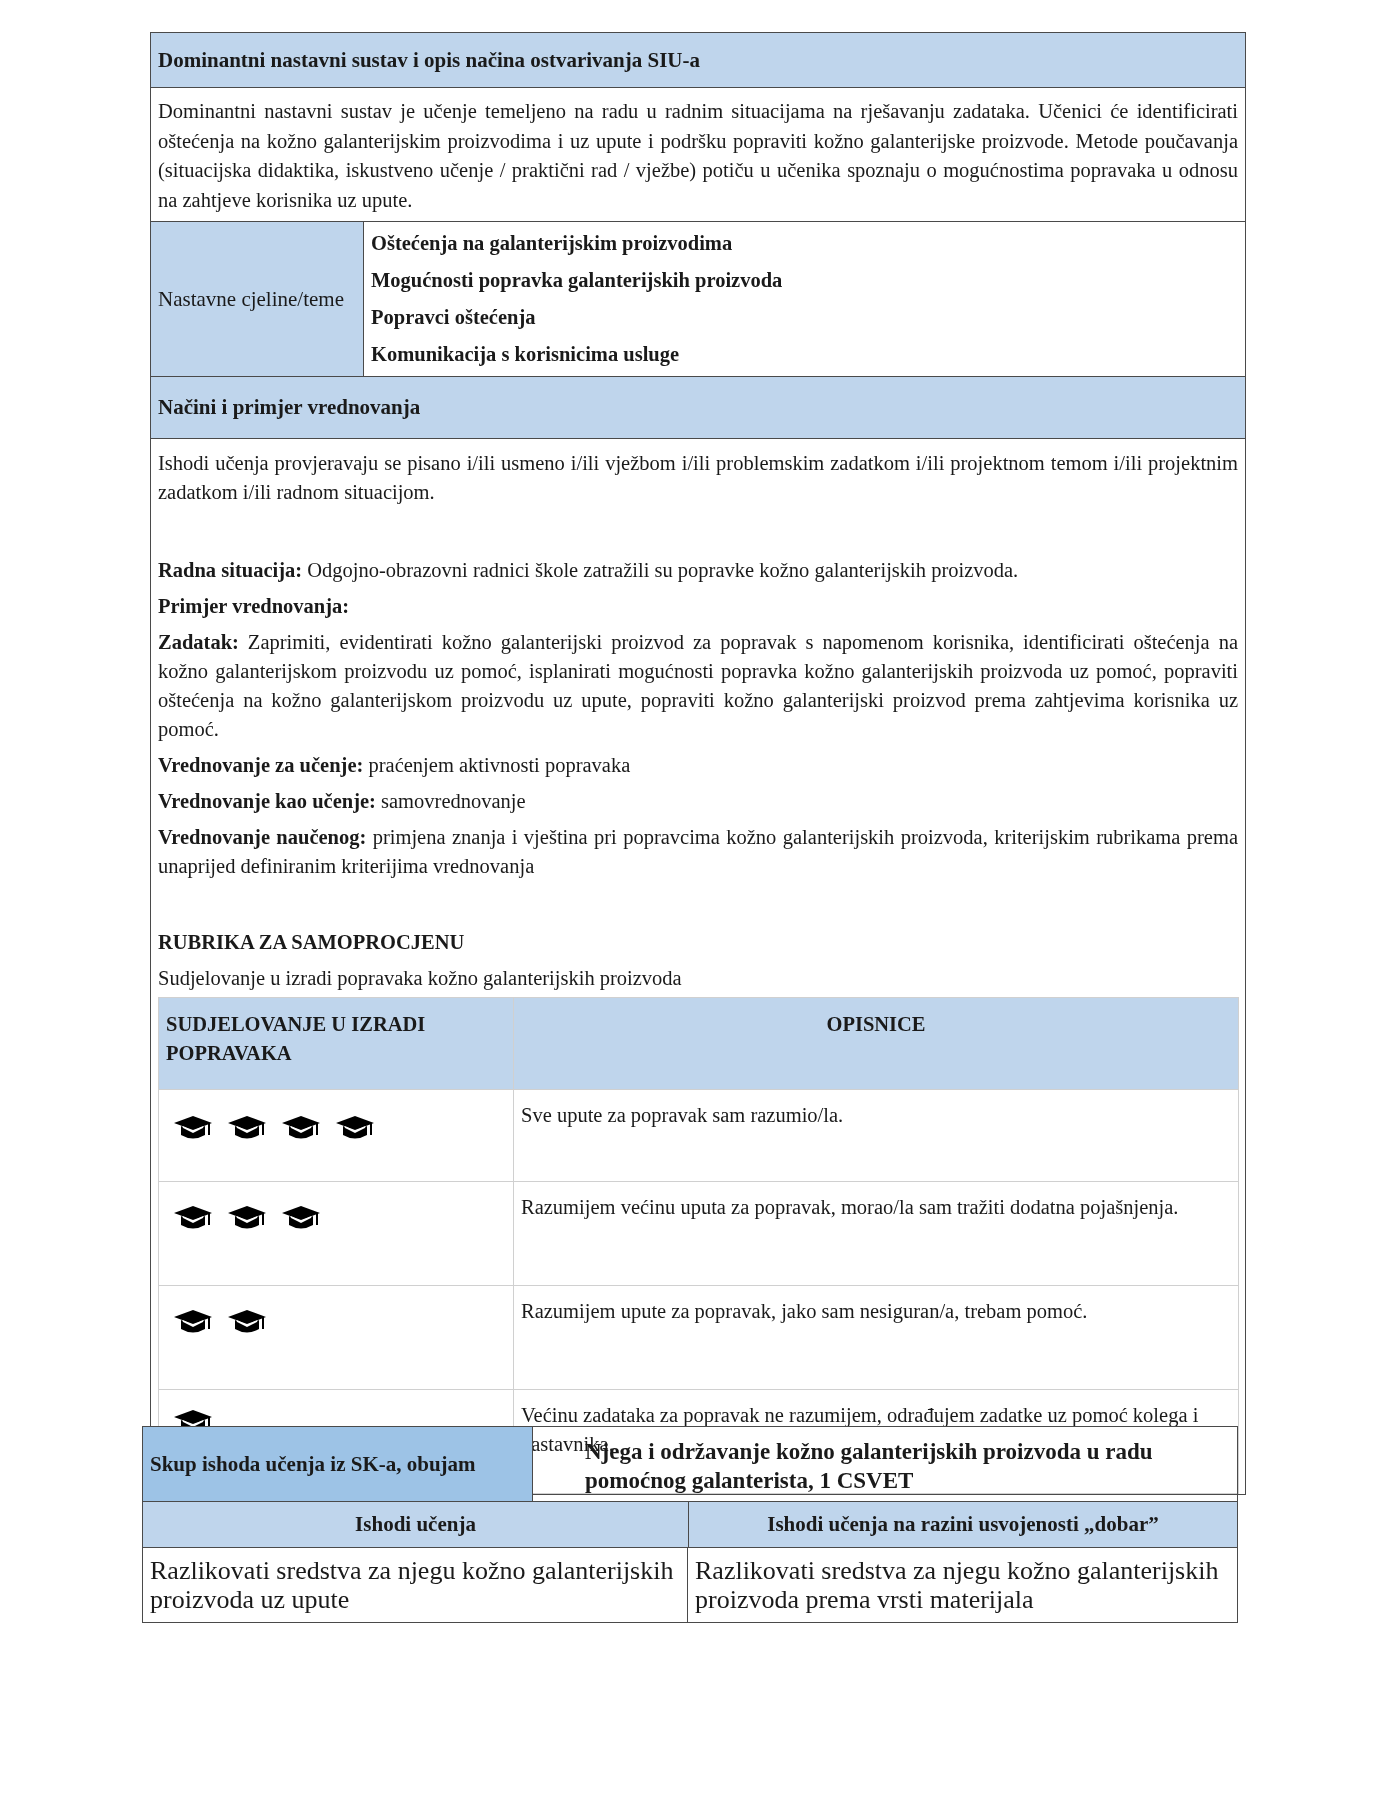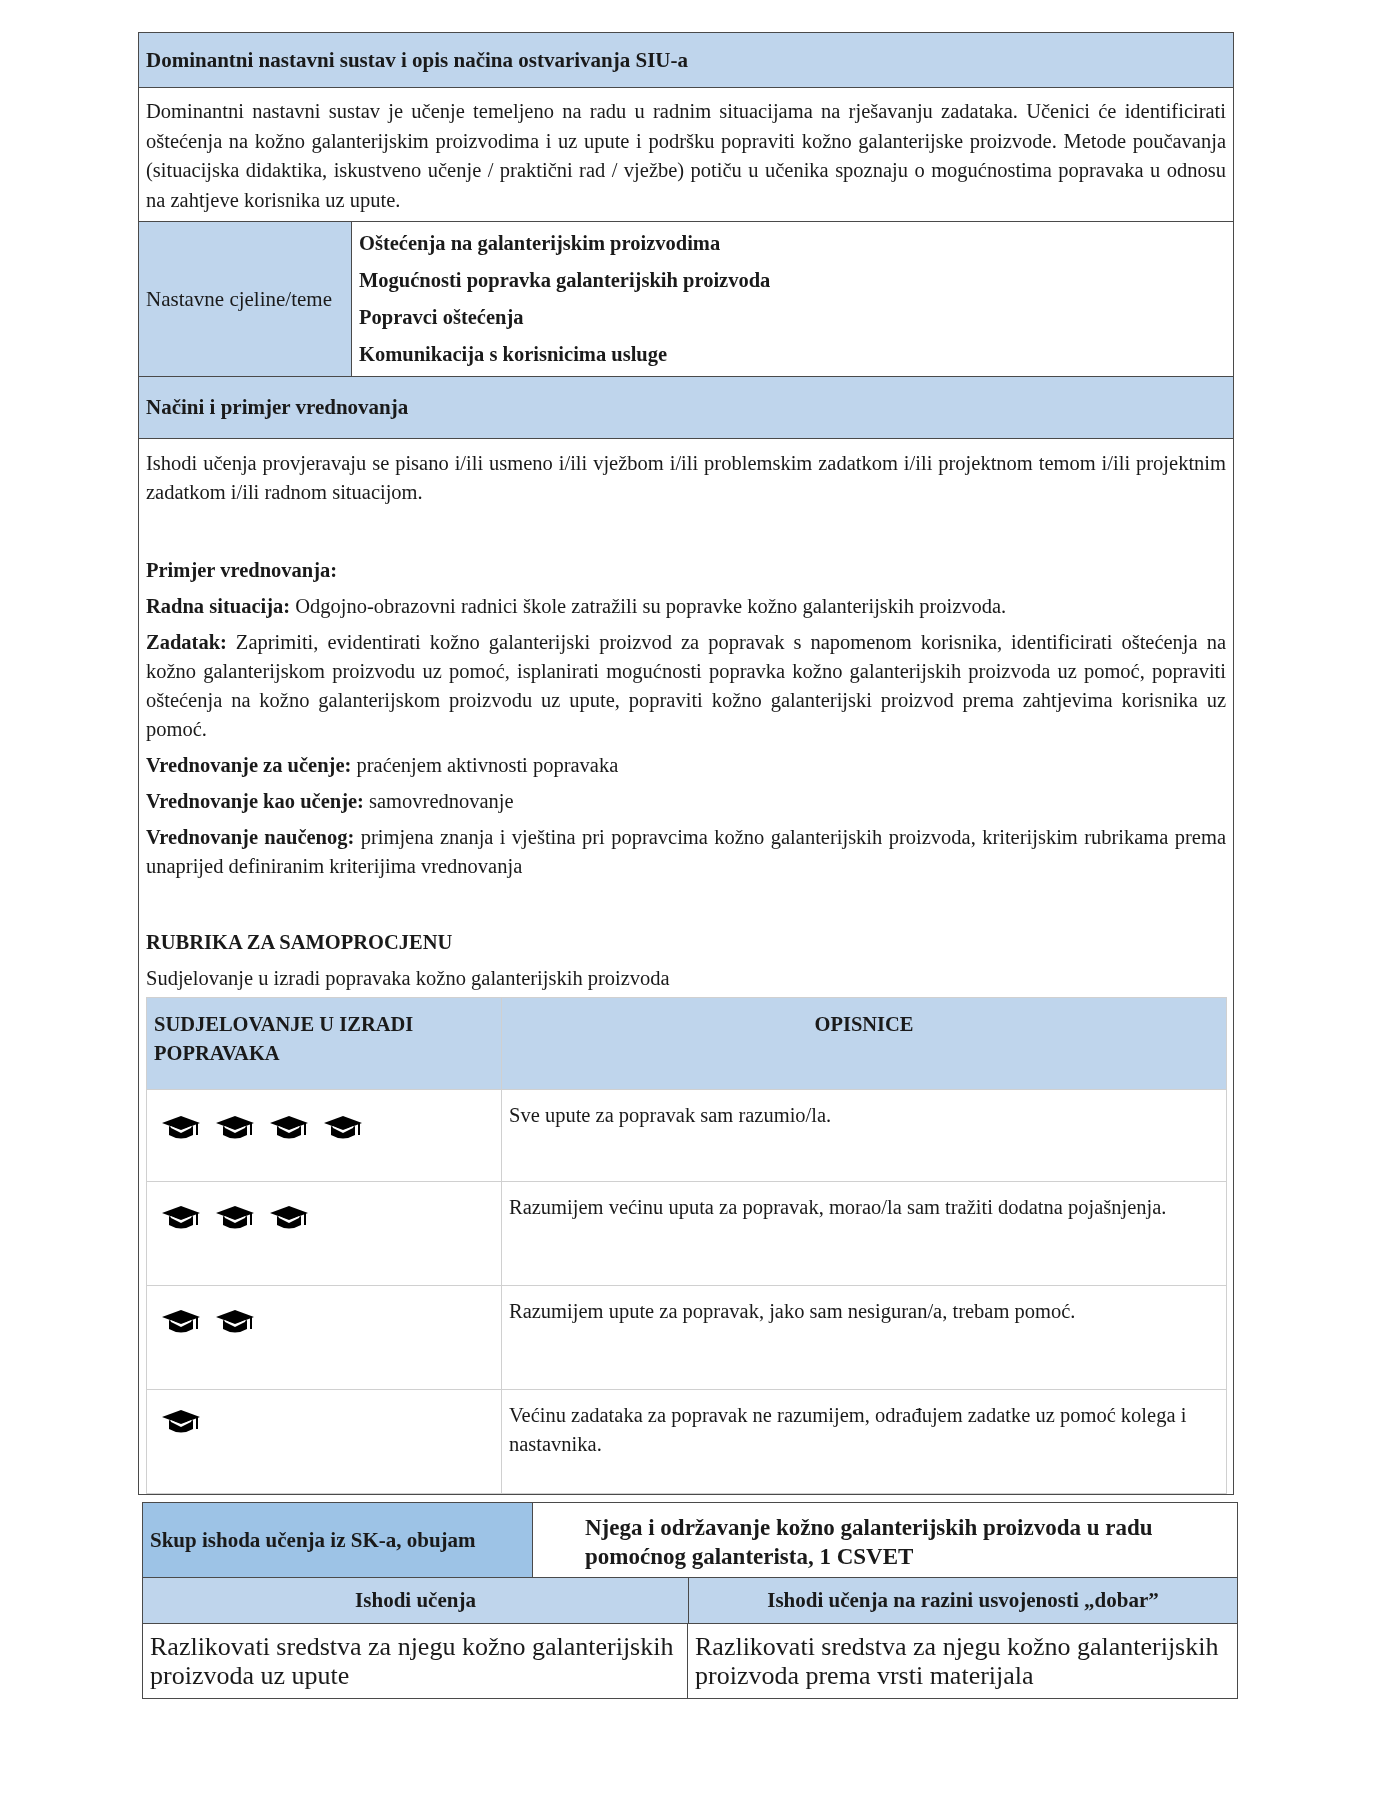--- a/index.html
+++ b/index.html
@@ -3,21 +3,21 @@
   <meta charset="utf-8">
   <style>
     html, body { margin: 0; padding: 0; background: #ffffff; }
     body {
       width: 1386px; height: 1797px; position: relative;
       font-family: "Liberation Serif", "DejaVu Serif", serif;
       color: #1a1a1a;
     }
     .page { position: absolute; left: 0; top: 0; width: 1386px; }
     .outer {
-      position: absolute; left: 138px; top: 32px; width: 1096px;
+      position: absolute; left: 150px; top: 32px; width: 1096px;
       border: 1.5px solid #4a4a4a;
       box-sizing: border-box;
     }
     .hdr {
       background: #bfd5ec;
       font-weight: bold;
       font-size: 21px;
       padding: 0 7px;
       display: flex; align-items: center;
       border-bottom: 1.5px solid #4a4a4a;
@@ -58,21 +58,21 @@
     .rubric th.center { text-align: center; }
     .rubric td.caps { width: 355px; }
     .rubric tr.r1 td { height: 80px; }
     .rubric tr.r2 td, .rubric tr.r3 td, .rubric tr.r4 td { height: 92px; }
     .rubric td.desc { padding-top: 11px; margin-top: 46px; }
     .caps-wrap { display: flex; gap: 12px; padding-top: 24px; padding-left: 6px; }
     .rubric tr.r2 .caps-wrap, .rubric tr.r3 .caps-wrap { padding-top: 22px; }
     .rubric tr.r4 .caps-wrap { padding-top: 18px; }
     .cap { width: 42px; height: 28px; display: inline-block; }
     .t2 {
-      position: absolute; left: 142px; top: 1502px; width: 1096px;
+      position: absolute; left: 142px; top: 1426px; width: 1096px;
       border: 1.5px solid #4a4a4a; box-sizing: border-box;
     }
     .t2-row1 { display: flex; height: 74px; border-bottom: 1.5px solid #4a4a4a; }
     .t2-row1 .lbl {
       width: 390px; background: #9dc3e6; font-weight: bold; font-size: 21px;
       display: flex; align-items: center; padding: 0 7px; box-sizing: border-box;
       border-right: 1.5px solid #4a4a4a;
     }
     .t2-row1 .val {
       flex: 1; font-weight: bold; font-size: 23px; line-height: 29px;
@@ -106,22 +106,22 @@
         <div>Popravci oštećenja</div>
         <div>Komunikacija s korisnicima usluge</div>
       </div>
     </div>
 
     <div class="hdr hdr-2">Načini i primjer vrednovanja</div>
 
     <div class="eval">
       <p class="line">Ishodi učenja provjeravaju se pisano i/ili usmeno i/ili vježbom i/ili problemskim zadatkom i/ili projektnom temom i/ili projektnim zadatkom i/ili radnom situacijom.</p>
       <div class="gap"></div>
+      <p class="line"><span class="b">Radna situacija:</span><span> Odgojno-obrazovni radnici škole zatražili su popravke kožno galanterijskih proizvoda.</span></p>
       <p class="line b">Primjer vrednovanja:</p>
-      <p class="line"><span class="b">Radna situacija:</span><span> Odgojno-obrazovni radnici škole zatražili su popravke kožno galanterijskih proizvoda.</span></p>
       <p class="line"><span class="b">Zadatak:</span><span> Zaprimiti, evidentirati kožno galanterijski proizvod za popravak s napomenom korisnika, identificirati oštećenja na kožno galanterijskom proizvodu uz pomoć, isplanirati mogućnosti popravka kožno galanterijskih proizvoda uz pomoć, popraviti oštećenja na kožno galanterijskom proizvodu uz upute, popraviti kožno galanterijski proizvod prema zahtjevima korisnika uz pomoć.</span></p>
       <p class="line"><span class="b">Vrednovanje za učenje:</span><span> praćenjem aktivnosti popravaka</span></p>
       <p class="line"><span class="b">Vrednovanje kao učenje:</span><span> samovrednovanje</span></p>
       <p class="line"><span class="b">Vrednovanje naučenog:</span><span> primjena znanja i vještina pri popravcima kožno galanterijskih proizvoda, kriterijskim rubrikama prema unaprijed definiranim kriterijima vrednovanja</span></p>
       <div class="gap2"></div>
       <div class="rubric-title">RUBRIKA ZA SAMOPROCJENU</div>
       <div>Sudjelovanje u izradi popravaka kožno galanterijskih proizvoda</div>
 
       <table class="rubric">
         <tbody>

